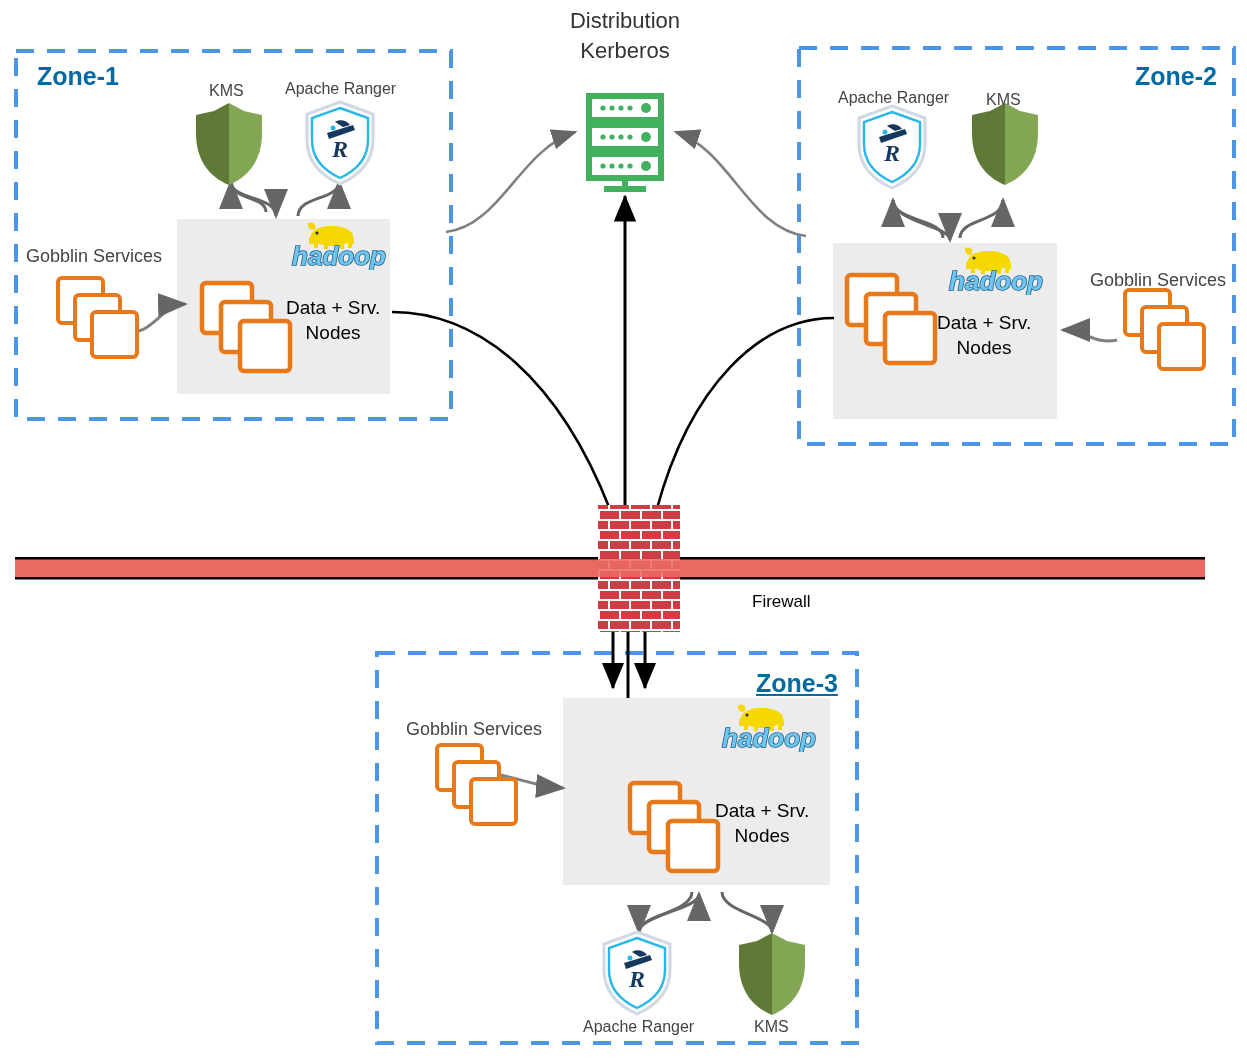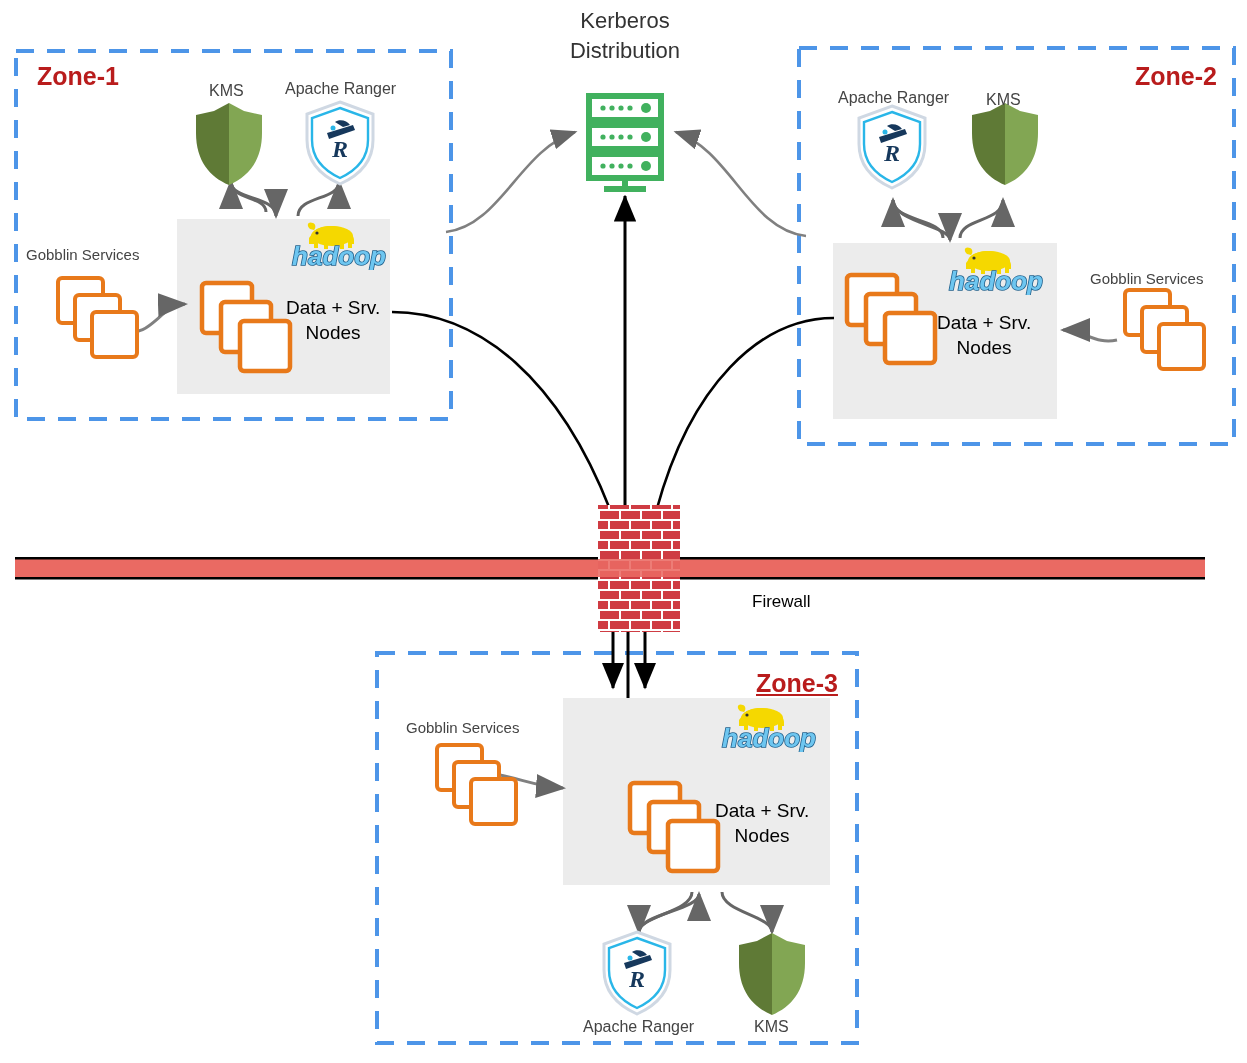--- a/index.html
+++ b/index.html
@@ -1,21 +1,21 @@
 <!DOCTYPE html>
 <html><head>
 <meta charset="utf-8">
 <style>
   html,body{margin:0;padding:0;background:#ffffff;}
   body{font-family:"Liberation Sans",sans-serif;}
   #stage{position:relative;width:1247px;height:1063px;background:#fff;overflow:hidden;}
   #svgroot{position:absolute;left:0;top:0;width:1247px;height:1063px;}
-  .zone-label{position:absolute;font-weight:bold;font-size:25px;color:#b91c1c;letter-spacing:0px;white-space:nowrap;}
+  .zone-label{position:absolute;font-weight:bold;font-size:25px;color:#0369a1;letter-spacing:0px;white-space:nowrap;}
   .node-label{position:absolute;font-size:19px;color:#000;text-align:center;line-height:25px;white-space:nowrap;}
-  .cap{position:absolute;font-size:15px;color:#444;white-space:nowrap;}
+  .cap{position:absolute;font-size:18px;color:#444;white-space:nowrap;}
   .cap-small{position:absolute;font-size:16px;color:#444;white-space:nowrap;}
   .kdc-title{position:absolute;font-size:22px;color:#333;text-align:center;line-height:30px;width:260px;}
   .fw-label{position:absolute;font-size:17px;color:#000;margin-top:20px;}
   .hadoop{position:absolute;}
   .hadoop svg{display:block;}
 </style>
 </head>
 <body>
 
 <div id="stage">
@@ -239,22 +239,22 @@
         <path d="M26,11 C22,7 24,3 29,5 C32,6 32,10 30,12 z" fill="#f5d800"></path>
         <circle cx="33" cy="15" r="1.6" fill="#333"></circle>
       </g>
       <g>
         <text x="55" y="47" text-anchor="middle" font-family="Liberation Sans, sans-serif" font-size="26" font-weight="bold" font-style="italic" fill="#6ec6f0" stroke="#1f5f8b" stroke-width="1.6" paint-order="stroke">hadoop</text>
       </g>
     </svg>
   </div>
 
   <div class="kdc-title" style="left:495px;top:6px;">
+    <div>Distribution</div>
     <div>Kerberos</div>
-    <div>Distribution</div>
   </div>
 
   <div class="zone-label" style="left:37px;top:62px;">Zone-1</div>
   <div class="zone-label" style="left:1135px;top:62px;text-align:center;">Zone-2</div>
   <div class="zone-label" style="left:756px;top:669px;text-decoration:underline;">Zone-3</div>
 
   <div class="cap-small" style="left:209px;top:82px;">KMS</div>
   <div class="cap-small" style="left:285px;top:80px;">Apache Ranger</div>
   <div class="cap" style="left:26px;top:246px;">Gobblin Services</div>
   <div class="node-label" style="left:286px;top:295px;">

